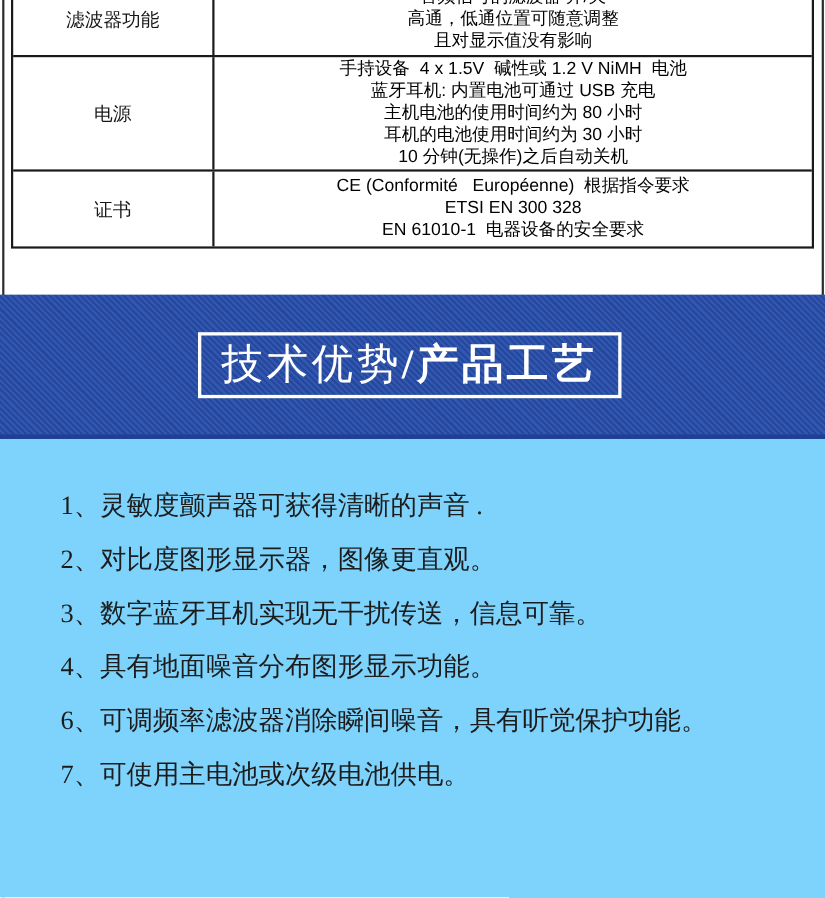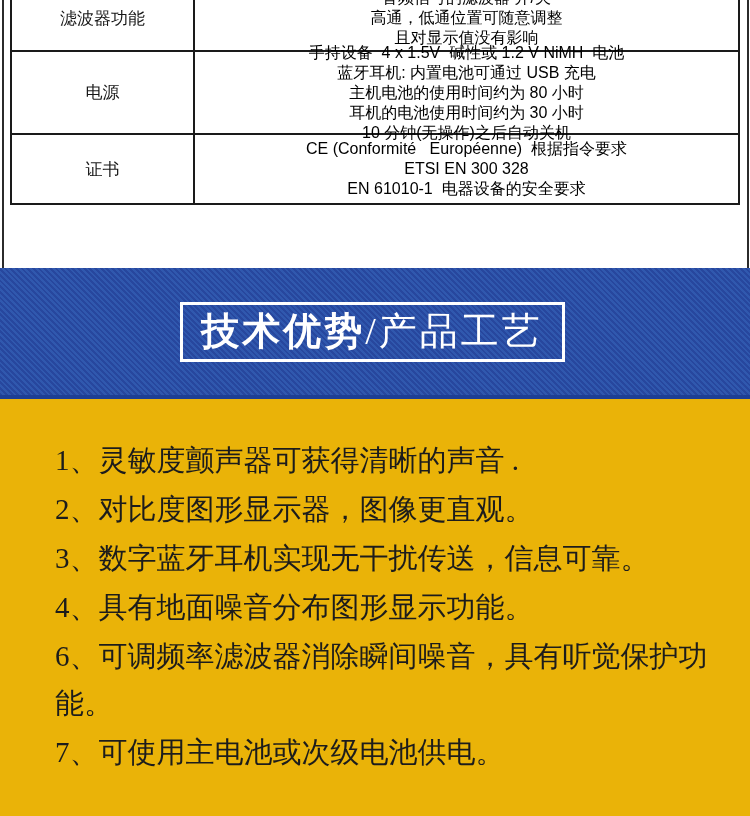--- a/index.html
+++ b/index.html
@@ -27,21 +27,21 @@
     width:181px; border-right:2px solid #1a1a1a;
     display:flex; align-items:center; justify-content:center;
     font-size:17px; color:#161616; flex-shrink:0;
   }
   .spec-row-content {
     flex:1; display:flex; flex-direction:column;
     justify-content:center; align-items:center; text-align:center;
   }
   .spec-line { font-size:16px; line-height:20px; white-space:pre-wrap; color:#000000; }
   .row-filter .spec-row-content { height:64px; }
-  .row-power  .spec-row-content { height:81px; }
+  .row-power  .spec-row-content { height:102px; }
   .row-cert   .spec-row-content { height:68px; }
 
   
   .banner {
     position:absolute; left:0; right:0; top:268px; height:127px; z-index:3;
     background:#2b53a8;
     background-image:repeating-linear-gradient(45deg,
       #27479e 0px, #27479e 2px, #3058ae 2px, #3058ae 4px);
     border-bottom:4px solid #1e3f94;
     display:flex; align-items:center; justify-content:center;
@@ -49,31 +49,31 @@
   .title-box {
     width:379px; height:54px;
     border:3px solid #ffffff;
     display:flex; align-items:center; justify-content:center;
     margin-left:-6px;
   }
   .title-text {
     font-family:"Liberation Serif","DejaVu Serif",serif;
     font-size:38px; color:#ffffff; letter-spacing:3px; white-space:nowrap;
   }
-  .title-primary { font-weight:bold; }
-  .title-secondary { font-weight:normal; }
+  .title-primary { font-weight:normal; }
+  .title-secondary { font-weight:bold; }
 
   
   .features {
     position:absolute; left:0; right:0; top:399px; bottom:0; z-index:2;
-    background:#eab308;
+    background:#7dd3fc;
     padding:38px 30px 0 55px;
     box-sizing:border-box;
     font-family:"Liberation Serif","DejaVu Serif",serif;
-    font-size:29px; line-height:47px; color:#1c1c1c;
+    font-size:24px; line-height:47px; color:#1c1c1c;
   }
   .feature-item { margin-bottom:2px; }
 </style>
 </head>
 <body>
 
 <div class="page">
 
   <div class="page-edge left"></div>
   <div class="page-edge right"></div>

